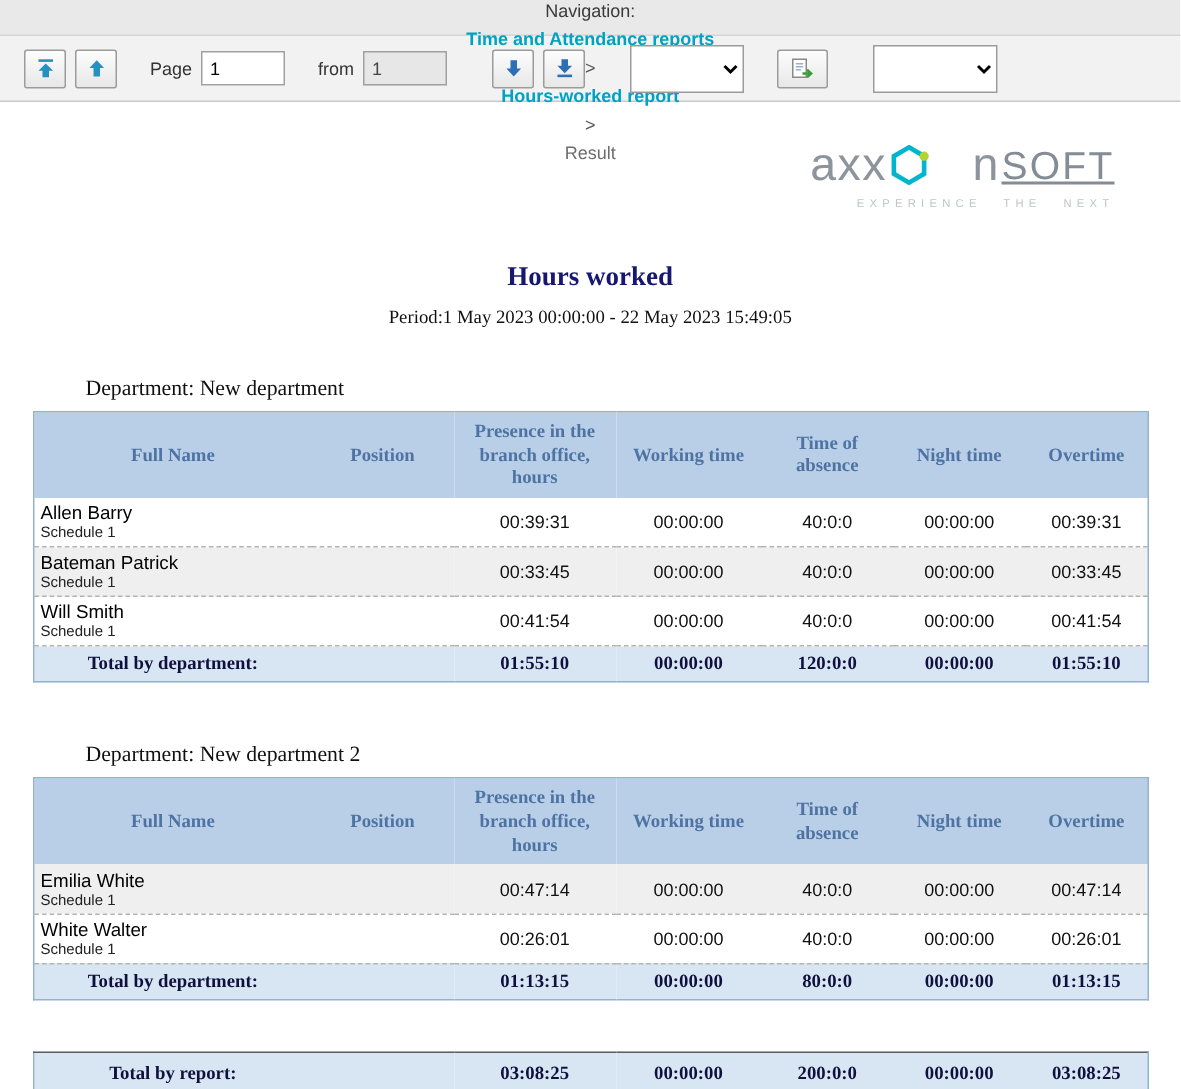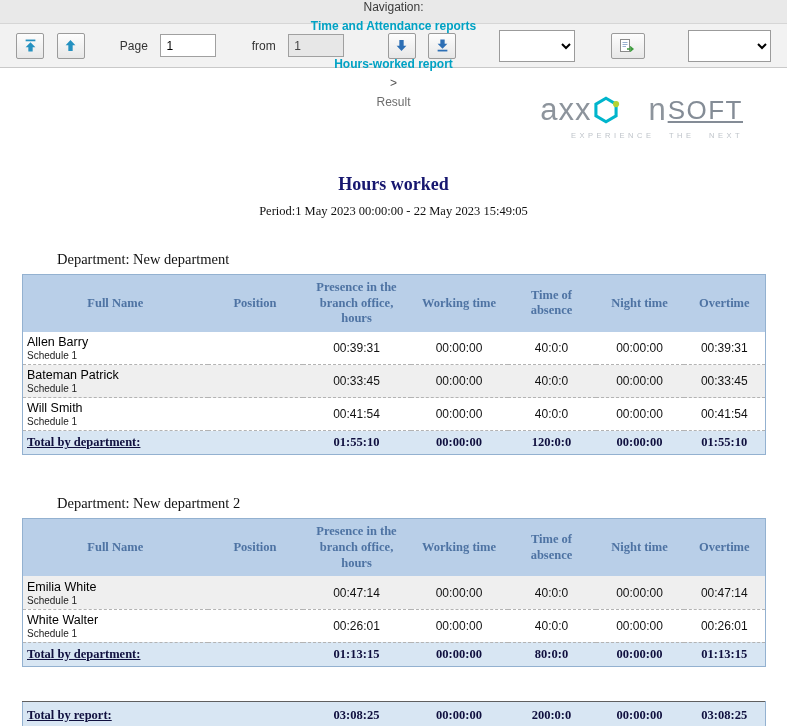--- a/index.html
+++ b/index.html
@@ -17,21 +17,21 @@
     font-size:12px; color:#3a3a3a;flex-direction:column;
   }
   .crumb-link { color:#00a2c4; font-weight:bold; cursor:pointer; }
   .crumb-sep  { color:#555; }
   .crumb-current { color:#6d6d6d; }
 
   
   .toolbar {
     height:44px; background:#f2f2f2; border-bottom:1px solid #c9c9c9;
     display:flex; align-items:center; padding:0 16px; gap:6px;
-    font-size:12px; color:#333;justify-content:space-between;
+    font-size:12px; color:#333;
   }
   .tb-btn {
     width:28px; height:26px; border:1px solid #9b9b9b; border-radius:2px;
     background:linear-gradient(#fdfdfd,#e7e7e7);
     display:flex; align-items:center; justify-content:center; cursor:pointer;
     flex:0 0 auto;
   }
   .tb-input {
     width:56px; height:23px; border:1px solid #a0a0a0;
     padding:2px 5px; font-size:12px; font-family:inherit; background:#fff;
@@ -83,21 +83,21 @@
   .data-row td { border-bottom:1px dashed #b3b3b3; padding:3px 4px; height:33px; }
   .data-row.alt td { background:#efefef; }
   .emp-name  { font-size:12.5px; color:#000; }
   .emp-sched { font-size:10px; color:#222; margin-top:1px; }
   .num { text-align:center; }
   .total-row td {
     background:#d8e6f3; padding:4px;
     font-family:"Liberation Serif", serif; font-weight:bold; font-size:12.5px;
     color:#10103f;
   }
-  .total-label { text-align:left; padding-left:4px;text-decoration:underline; }
+  .total-label { text-align:center; padding-left:4px; }
 
   table.grand-total {
     width:743px; margin:34px 22px 0 22px; border-collapse:collapse; table-layout:fixed;
     border:1px solid #93b1d0; border-top:1px solid #5f5f5f; border-bottom:1px solid #5f5f5f;
   }
   .grand-total td {
     background:#d8e6f3; padding:6px 4px;
     font-family:"Liberation Serif", serif; font-weight:bold; font-size:12.5px;
     color:#10103f;
   }

